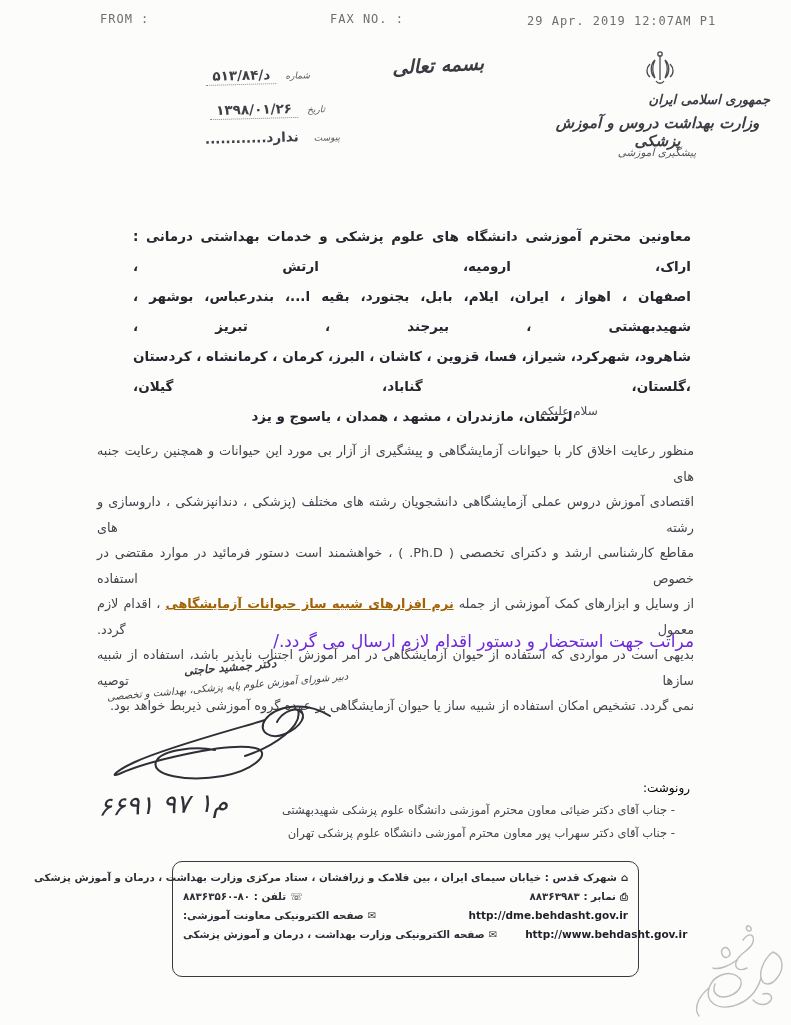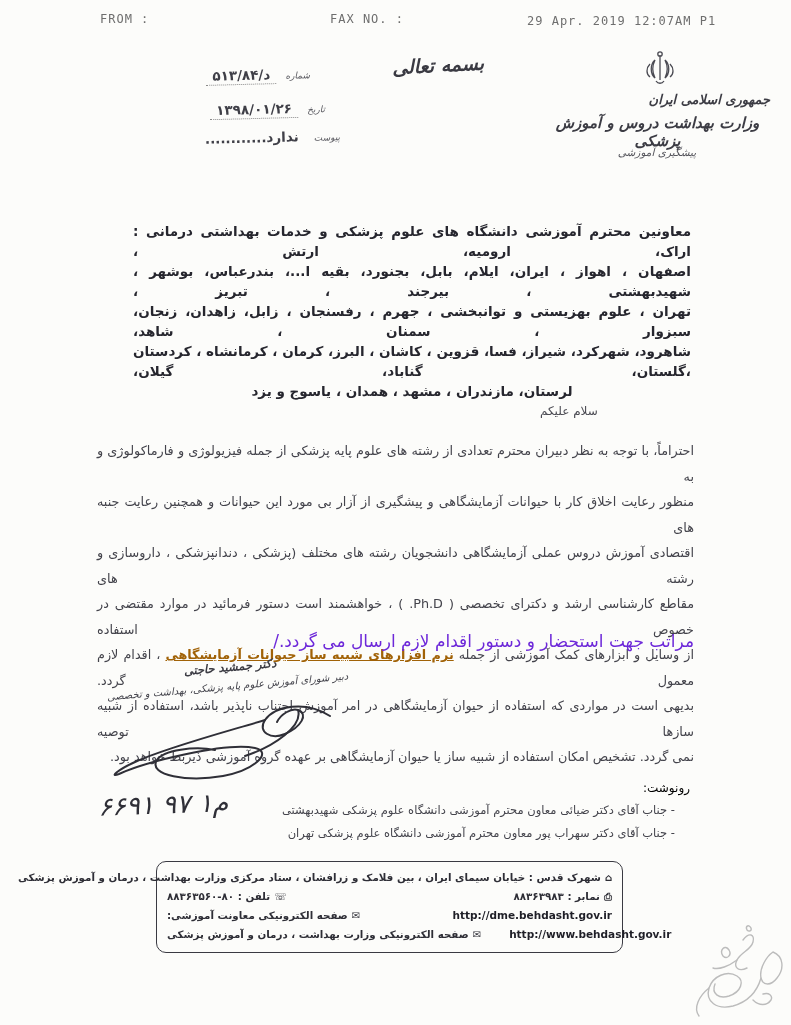--- a/index.html
+++ b/index.html
@@ -17,21 +17,21 @@
   
   .callig { font-style:italic; color:#3c3c44; }
   .lh-country { font-size:13px; font-weight:bold; text-align:center; }
   .lh-ministry { font-size:15px; font-weight:bold; text-align:center; }
   .lh-deputy { font-size:10.5px; text-align:center; color:#55555c; }
   .besmele { font-size:19px; font-style:italic; font-weight:bold; color:#3a3a42; transform:rotate(-3deg); }
   
   .stamp-row { direction:rtl; text-align:right; white-space:nowrap; transform:rotate(-1.5deg); color:#3f3f47; }
   .stamp-label { font-size:9px; font-style:italic; color:#5a5a60; margin-left:4px; }
   .stamp-value { font-size:13.5px; font-weight:bold; border-bottom:1px dotted #8a8a8a; padding:0 6px 1px 6px; }
-  .recip-line { direction:rtl; text-align:justify; text-align-last:justify; font-weight:bold; font-size:13.5px; line-height:20px; color:#26262e; }
+  .recip-line { direction:rtl; text-align:justify; text-align-last:justify; font-weight:bold; font-size:13.5px; line-height:30px; color:#26262e; }
   .recip-last { text-align-last:center; }
   .body-line { direction:rtl; text-align:justify; text-align-last:justify; font-size:12.8px; line-height:25.5px; color:#43434b; }
   .body-last { text-align-last:right; }
   .hl { font-weight:bold; text-decoration:underline; color:#a16207; }
   .greeting { direction:rtl; font-size:12px; color:#4a4a52; }
   .closing { direction:rtl; text-align:right; font-size:17px; color:#6d28d9; }
   
   .sig-name { font-size:11.5px; font-style:italic; font-weight:bold; text-align:center; transform:rotate(-5deg); color:#3c3c44; direction:rtl; }
   .sig-title { font-size:10px; font-style:italic; text-align:center; transform:rotate(-5deg); color:#44444c; direction:rtl; }
   .hw-note { font-size:26px; font-style:italic; color:#2f2f37; transform:rotate(-2deg); direction:ltr; letter-spacing:6px; }
@@ -84,29 +84,27 @@
     <span class="stamp-value">۱۳۹۸/۰۱/۲۶</span>
   </div>
   <div class="abs stamp-row" style="left:125px; top:128px; width:215px;">
     <span class="stamp-label">پیوست</span>
     <span class="stamp-value" style="border-bottom:none;">ندارد............</span>
   </div>
 
   <div class="abs" style="left:133px; top:221px; width:558px;">
     <div class="recip-line">معاونین محترم آموزشی دانشگاه های علوم پزشکی و خدمات بهداشتی درمانی : اراک،  ارومیه، ارتش ،</div>
     <div class="recip-line">اصفهان ، اهواز ، ایران، ایلام، بابل، بجنورد، بقیه ا...، بندرعباس، بوشهر ، شهیدبهشتی ، بیرجند ، تبریز ،</div>
-    <div class="recip-line">تهران ، علوم بهزیستی و توانبخشی ، جهرم ، رفسنجان ، زابل، زاهدان، زنجان، سبزوار ، سمنان ، شاهد،</div>
     <div class="recip-line">شاهرود، شهرکرد، شیراز، فسا، قزوین ، کاشان ، البرز، کرمان ، کرمانشاه ، کردستان ،گلستان، گناباد، گیلان،</div>
     <div class="recip-line recip-last">لرستان، مازندران ، مشهد ، همدان ، یاسوج و یزد</div>
   </div>
 
   <div class="abs greeting" style="left:540px; top:404px; width:150px; text-align:left;">سلام علیکم</div>
 
   <div class="abs" style="left:97px; top:438px; width:597px;">
-    <div class="body-line">احتراماً، با توجه به نظر دبیران محترم تعدادی از رشته های علوم پایه پزشکی از جمله فیزیولوژی و فارماکولوژی و به</div>
     <div class="body-line">منظور رعایت اخلاق کار با حیوانات آزمایشگاهی و پیشگیری از آزار بی مورد این حیوانات و همچنین رعایت جنبه های</div>
     <div class="body-line">اقتصادی آموزش دروس عملی آزمایشگاهی دانشجویان رشته های مختلف (پزشکی ، دندانپزشکی ، داروسازی و رشته های</div>
     <div class="body-line">مقاطع کارشناسی ارشد و دکترای تخصصی ( Ph.D. ) ، خواهشمند است دستور فرمائید در موارد مقتضی در خصوص استفاده</div>
     <div class="body-line"><span>از وسایل و ابزارهای کمک آموزشی از جمله </span><span class="hl">نرم افزارهای شبیه ساز حیوانات آزمایشگاهی</span><span> ، اقدام لازم معمول گردد.</span></div>
     <div class="body-line">بدیهی است در مواردی که استفاده از حیوان آزمایشگاهی در امر آموزش اجتناب ناپذیر باشد، استفاده از شبیه سازها توصیه</div>
     <div class="body-line body-last">نمی گردد. تشخیص امکان استفاده از شبیه ساز یا حیوان آزمایشگاهی بر عهده گروه آموزشی ذیربط خواهد بود.</div>
   </div>
 
   <div class="abs closing" style="left:97px; top:631px; width:597px;">مراتب جهت استحضار و دستور اقدام لازم ارسال می گردد./</div>
 
@@ -120,21 +118,21 @@
         <path d="M193 12 C198 28 170 48 140 58"></path>
       </g>
     </svg>
   </div>
   <div class="abs hw-note" style="left:98px; top:788px; width:220px;">۶۶۹۱ م۱ ۹۷</div>
 
   <div class="abs cc-label" style="left:590px; top:781px; width:100px;">رونوشت:</div>
   <div class="abs cc-item" style="left:290px; top:803px; width:385px;">- جناب آقای دکتر ضیائی معاون محترم آموزشی دانشگاه علوم پزشکی شهیدبهشتی</div>
   <div class="abs cc-item" style="left:290px; top:826px; width:385px;">- جناب آقای دکتر سهراب پور معاون محترم آموزشی دانشگاه علوم پزشکی تهران</div>
 
-  <div class="abs footer-box" style="left:156px; top:861px; width:467px; height:92px;">
+  <div class="abs footer-box" style="left:172px; top:861px; width:467px; height:116px;">
     <div class="f-row">
       <div class="f-rtl" style="width:100%;">
         <span class="f-icon">⌂</span><span>شهرک قدس : خیابان سیمای ایران ، بین فلامک و زرافشان ، ستاد مرکزی وزارت بهداشت ، درمان و آموزش پزشکی</span>
       </div>
     </div>
     <div class="f-row">
       <div class="f-rtl">
         <span class="f-icon">☏</span><span>تلفن :</span>&nbsp;<span class="f-num">۸۸۳۶۳۵۶۰-۸۰</span>
       </div>
       <div class="f-rtl" style="padding-left:55px;">

